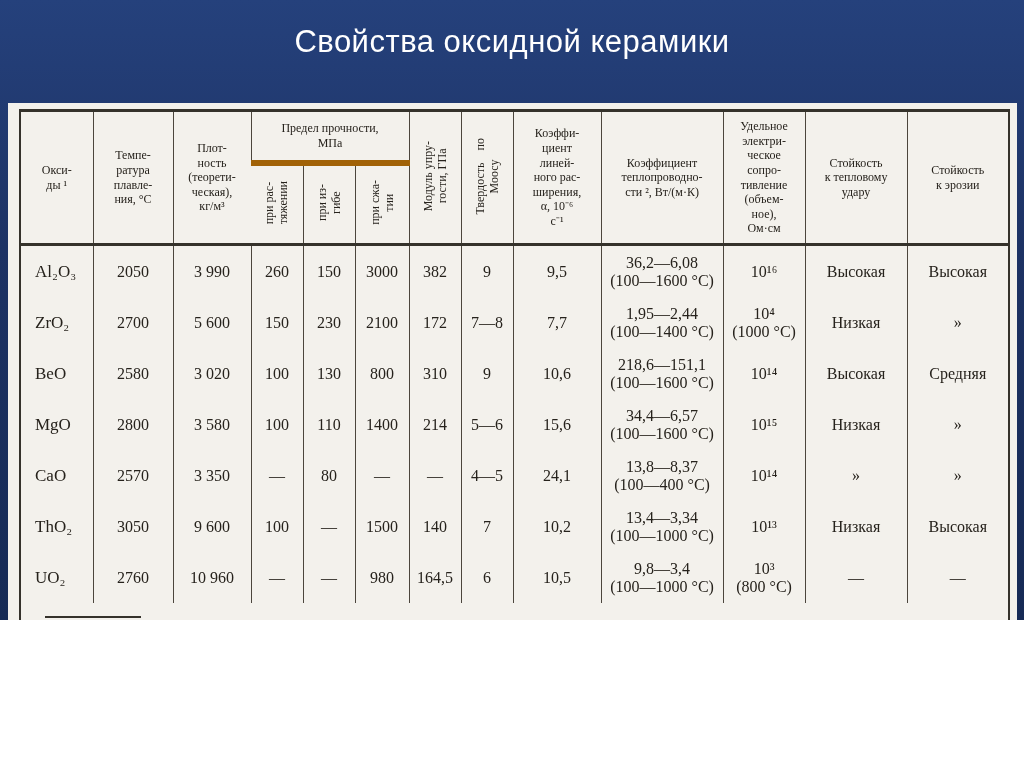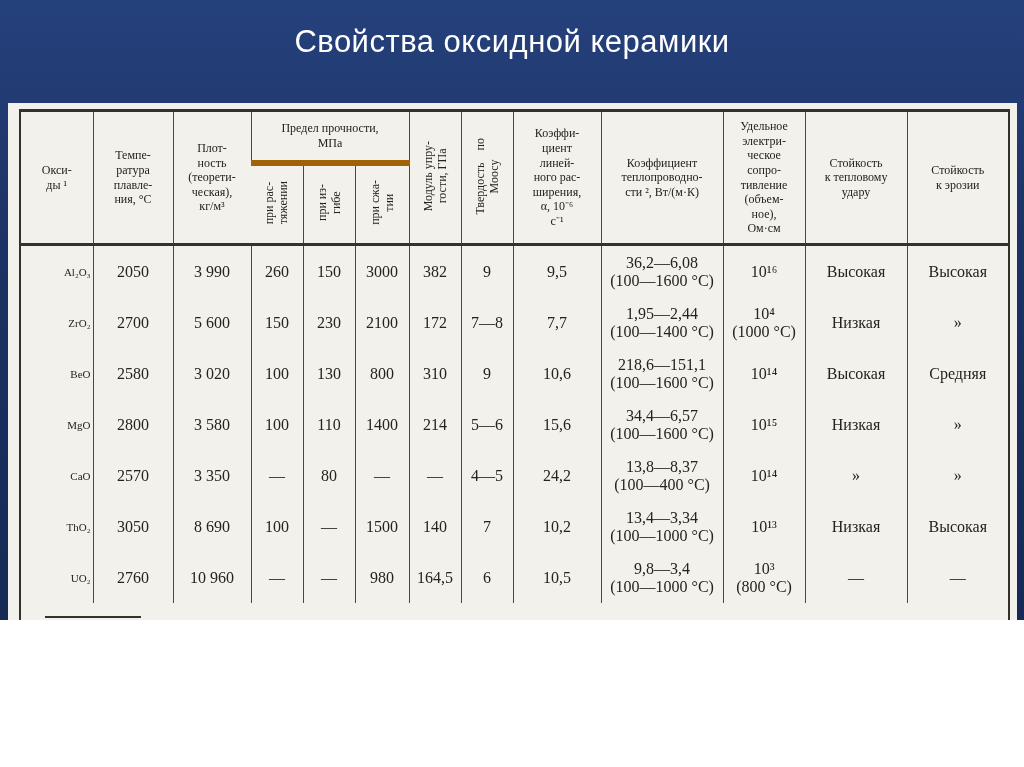--- a/index.html
+++ b/index.html
@@ -29,21 +29,21 @@
     padding:0 2px; text-align:center; vertical-align:middle;
     white-space:pre-line; overflow:hidden;
   }
   th:first-child,td:first-child{border-left:none;margin-left:34px;}
   thead th{font-size:12px; font-weight:400; line-height:1.22;}
   thead{border-bottom:3px solid #35322b;}
   tr.group-row th{height:48px;}
   tr.sub-row th{height:77px;}
   th.group{border-bottom:6px solid #a16207;}
   tbody td{height:51px; font-size:16px;}
-  td.oxide{text-align:right; padding-left:14px; font-size:11px;}
+  td.oxide{text-align:left; padding-left:14px; font-size:17px;}
   .vert{
     display:inline-block; writing-mode:vertical-rl; transform:rotate(180deg);
     white-space:pre-line; line-height:1.2; font-size:12px;
   }
   .foot-rule{width:96px; border-top:2px solid #35322b; margin:13px 0 7px 24px;}
   .footnote{font-size:16px; line-height:1.42; word-spacing:3px;}
   
   .band-blue{position:absolute; left:0; top:684px; width:100%; height:33px; background:#2e5ecd;}
   .band-dark{
     position:absolute; left:0; top:717px; width:100%; height:50px;
@@ -205,31 +205,31 @@
             </tr>
             <tr>
               <td class="oxide">CaO</td>
               <td>2570</td>
               <td>3 350</td>
               <td>—</td>
               <td>80</td>
               <td>—</td>
               <td>—</td>
               <td>4—5</td>
-              <td>24,2</td>
+              <td>24,1</td>
               <td>13,8—8,37
 (100—400 °С)</td>
               <td>10¹⁴</td>
               <td>»</td>
               <td>»</td>
             </tr>
             <tr>
               <td class="oxide">ThO₂</td>
               <td>3050</td>
-              <td>8 690</td>
+              <td>9 600</td>
               <td>100</td>
               <td>—</td>
               <td>1500</td>
               <td>140</td>
               <td>7</td>
               <td>10,2</td>
               <td>13,4—3,34
 (100—1000 °С)</td>
               <td>10¹³</td>
               <td>Низкая</td>

